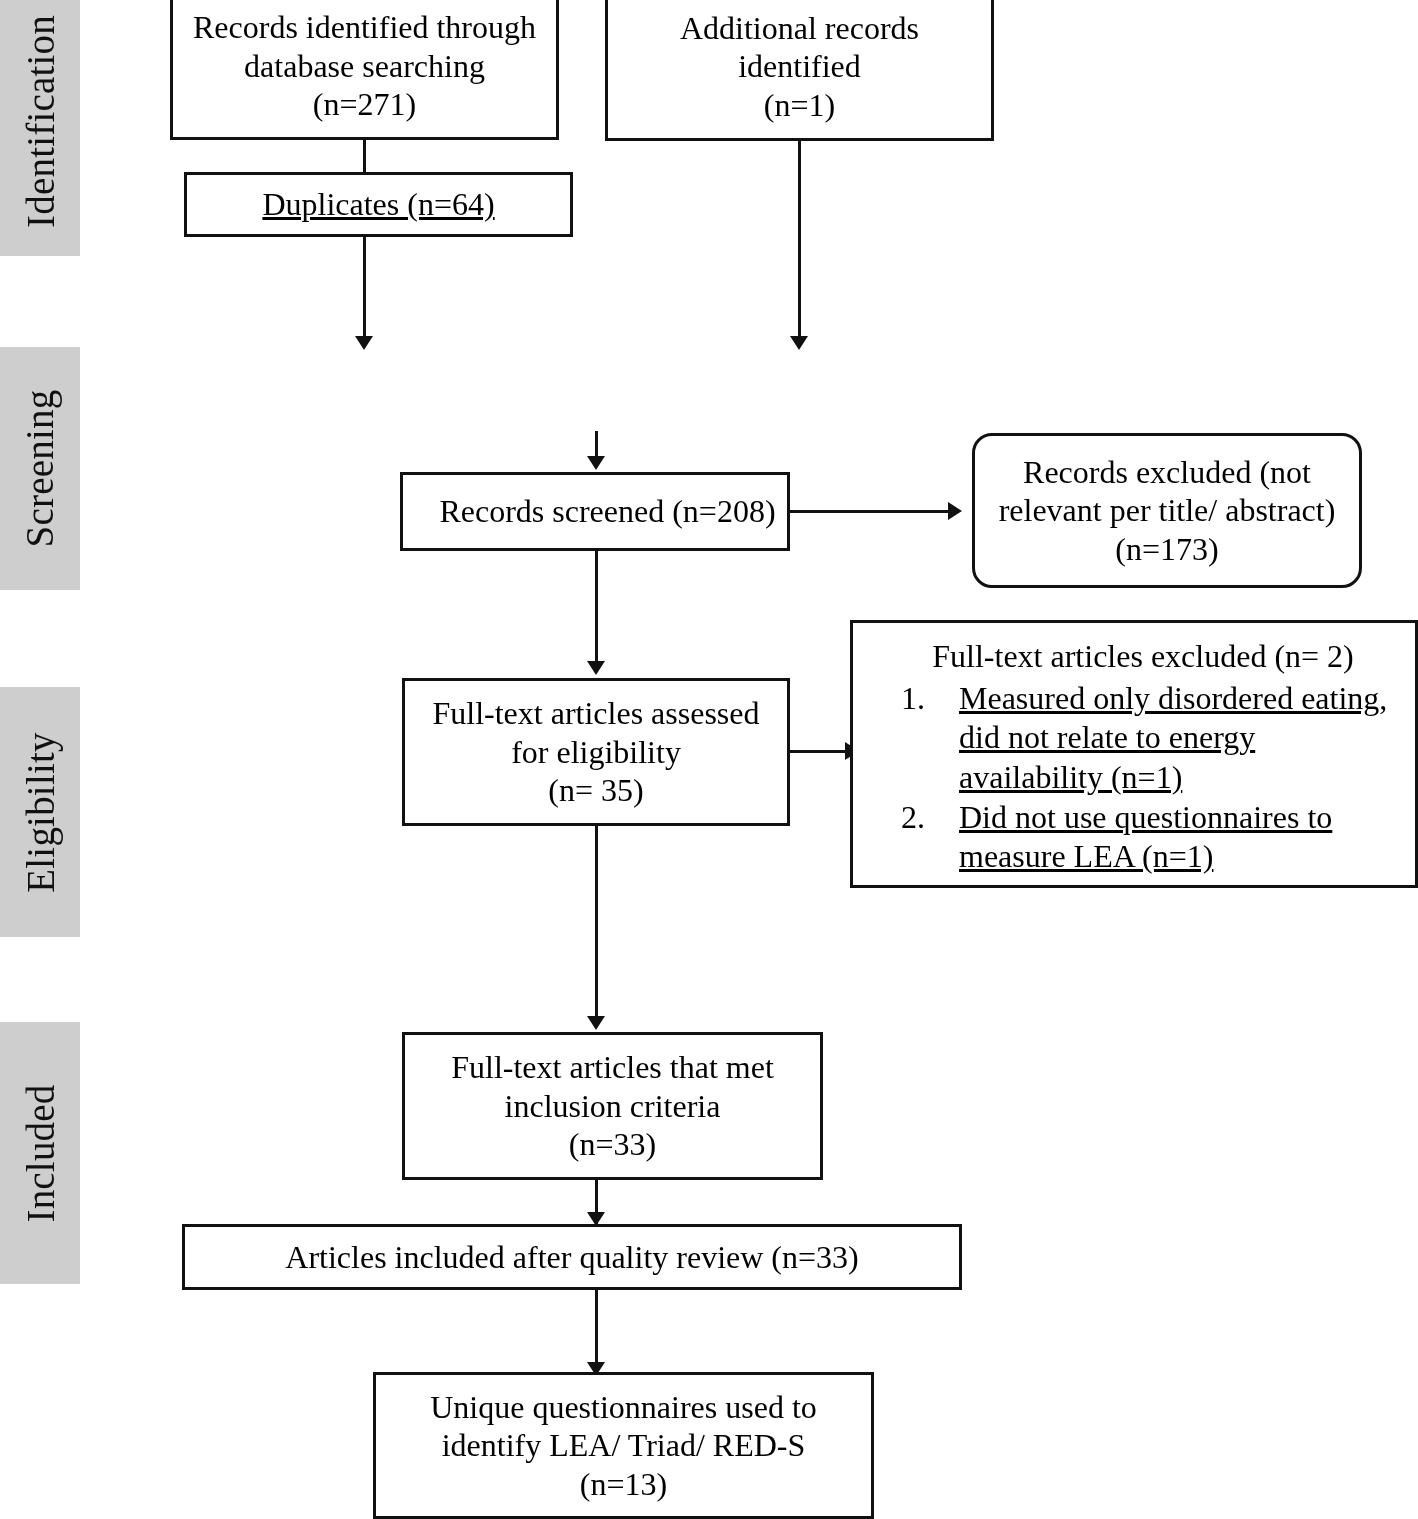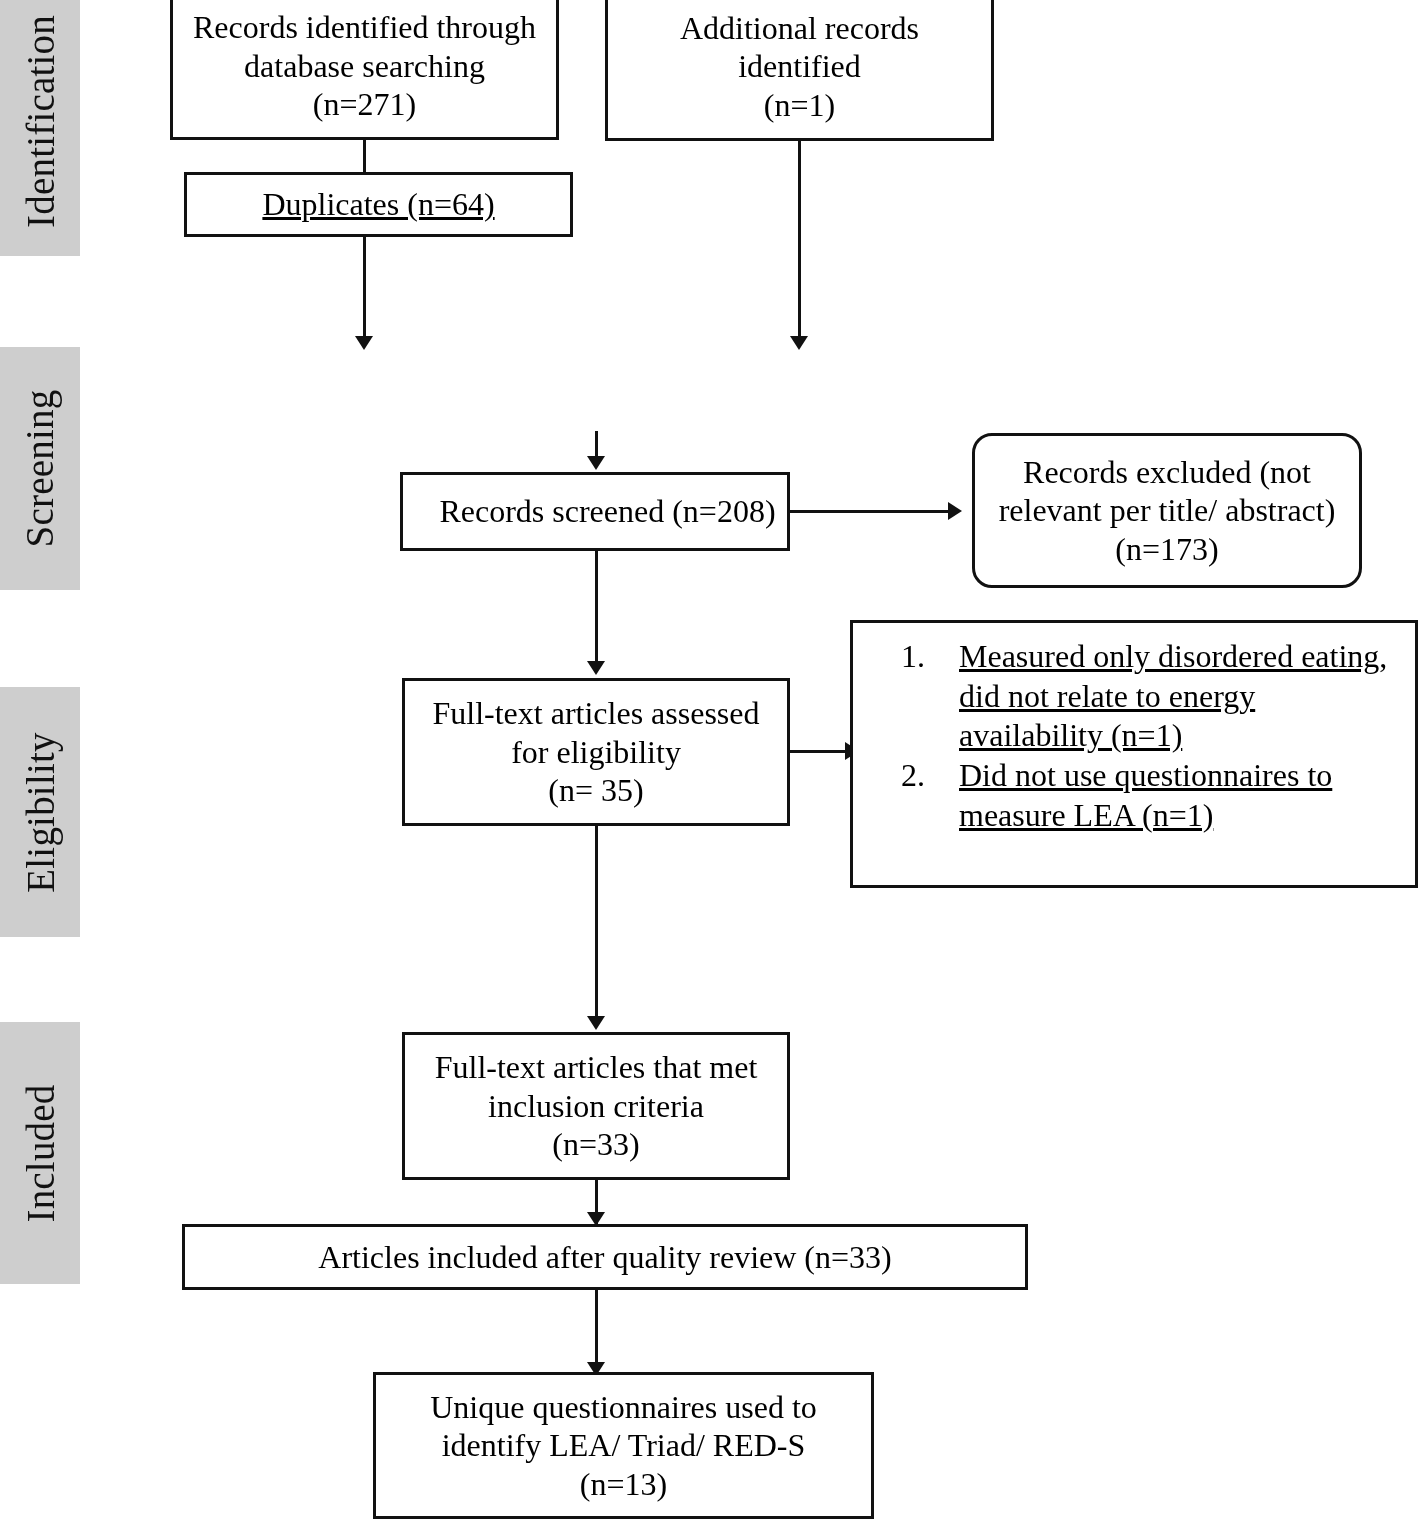--- a/index.html
+++ b/index.html
@@ -176,39 +176,40 @@
   <div class="flow-box" style="left:402px; top:678px; width:388px; height:148px;">
     <span class="txt">Full-text articles assessed
 for eligibility
 (n= 35)</span>
   </div>
 
   <div class="hline" style="left:790px; top:750px; width:62px;"></div>
   <div class="arrow-right" style="left:845px; top:742px;"></div>
 
   <div class="list-box" style="left:850px; top:620px; width:568px; height:268px;">
+    <span class="list-title">Full-text articles excluded (n= 2)</span>
     <ol>
       <li>Measured only disordered eating, did not relate to energy availability (n=1)</li>
       <li>Did not use questionnaires to measure LEA (n=1)</li>
     </ol>
   </div>
 
   <div class="vline" style="left:595px; top:826px; height:192px;"></div>
   <div class="arrow-down" style="left:587px; top:1016px;"></div>
 
-  <div class="flow-box" style="left:402px; top:1032px; width:388px; height:148px;">
+  <div class="flow-box" style="left:402px; top:1032px; width:421px; height:148px;">
     <span class="txt">Full-text articles that met
 inclusion criteria
 (n=33)</span>
   </div>
 
   <div class="vline" style="left:595px; top:1180px; height:44px;"></div>
   <div class="arrow-down" style="left:587px; top:1212px;"></div>
 
-  <div class="flow-box" style="left:182px; top:1224px; width:846px; height:66px;">
+  <div class="flow-box" style="left:182px; top:1224px; width:780px; height:66px;">
     <span class="txt">Articles included after quality review (n=33)</span>
   </div>
 
   <div class="vline" style="left:595px; top:1290px; height:84px;"></div>
   <div class="arrow-down" style="left:587px; top:1362px;"></div>
 
   <div class="flow-box" style="left:373px; top:1372px; width:501px; height:147px;">
     <span class="txt">Unique questionnaires used to
 identify LEA/ Triad/ RED-S
 (n=13)</span>

